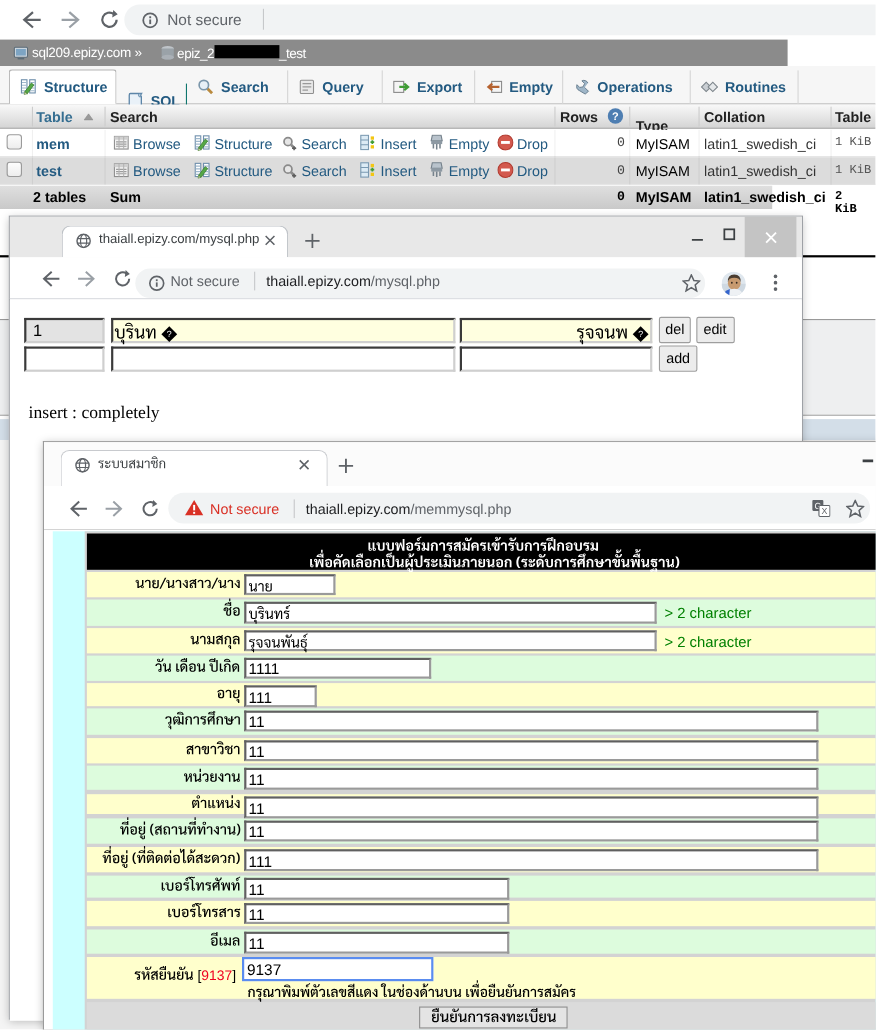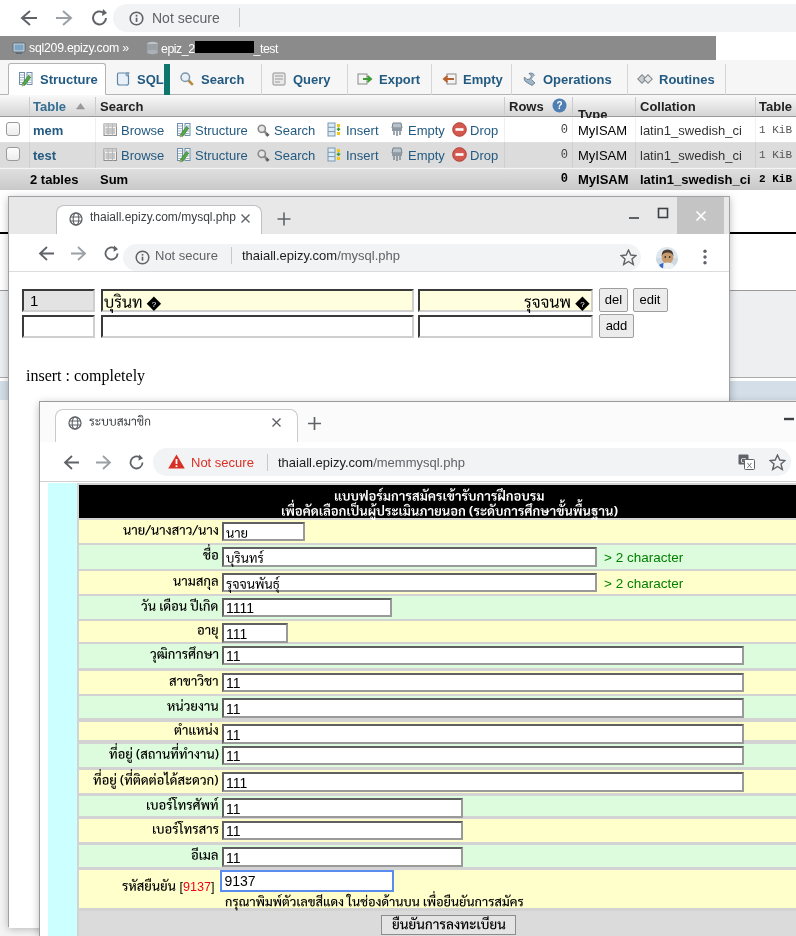--- a/index.html
+++ b/index.html
@@ -47,21 +47,21 @@
           <rect x="1.5" y="1.5" width="5" height="12" fill="#fff" stroke="#6f8fac"></rect>
           <path d="M2 4 H6 M2 6.5 H6 M2 9 H6 M2 11.5 H6" stroke="#9fb8cc" stroke-width="1"></path>
           <rect x="9" y="1.5" width="5" height="12" fill="#fff" stroke="#6f8fac"></rect>
           <path d="M9.5 4 H13.5 M9.5 6.5 H13.5 M9.5 9 H13.5 M9.5 11.5 H13.5" stroke="#9fb8cc" stroke-width="1"></path>
           <path d="M4.5 12.5 L10.5 4.5 L12.8 6.2 L6.8 14.2 Z" fill="#55a846" stroke="#3a7d2e" stroke-width=".7"></path>
           <path d="M4.5 12.5 L6.8 14.2 L4 15 Z" fill="#e8d9a8" stroke="#3a7d2e" stroke-width=".5"></path>
         </svg>
       </div>
 <div class="abs" style="left:31px;top:8px;font-size:13px;font-weight:bold;color:#235a81">Structure</div>
 </div>
-<div class="abs" style="left:106px;top:4px;width:64px;height:32px;border-right:6px solid #0f766e;text-align:center;">
+<div class="abs" style="left:106px;top:16px;width:64px;height:32px;border-right:1px solid #0f766e;text-align:center;">
 <div class="abs" style="left:9px;top:7px">
         <svg width="16" height="16">
           <path d="M3.5 2 H13.5 Q12 3.5 13.5 5 V13 Q12.8 14.5 11 14 H4.5 Q2.5 14 2.5 12 V3.5 Q2.5 2 3.5 2 Z" fill="#e9f1f8" stroke="#5c85a8" stroke-width="1.2"></path>
           <path d="M13.5 2 Q12 3.5 13.5 5 H11.5 Q10.2 3.5 11.5 2 Z" fill="#b9cfe0" stroke="#5c85a8" stroke-width=".8"></path>
         </svg>
       </div>
 <div class="abs" style="left:31px;top:8px;font-size:13px;font-weight:bold;color:#235a81">SQL</div>
 </div>
 <div class="abs" style="left:170px;top:4px;width:92px;height:32px;border-right:1px solid #d5d5d5;">
 <div class="abs" style="left:9px;top:7px">
@@ -251,21 +251,21 @@
     <div class="abs" style="left:578px;top:5px;color:#000">MyISAM</div>
     <div class="abs" style="left:640px;top:5px;color:#333">latin1_swedish_ci</div>
     <div class="abs" style="left:759px;top:6px;color:#555;font-family:'Liberation Mono',monospace;font-size:11px">1 KiB</div>
     <div class="abs" style="left:29px;top:0;width:1px;height:25px;background:rgba(0,0,0,0.06)"></div>
     <div class="abs" style="left:95px;top:0;width:1px;height:25px;background:rgba(0,0,0,0.06)"></div>
     <div class="abs" style="left:504px;top:0;width:1px;height:25px;background:rgba(0,0,0,0.06)"></div>
     <div class="abs" style="left:572px;top:0;width:1px;height:25px;background:rgba(0,0,0,0.06)"></div>
     <div class="abs" style="left:635px;top:0;width:1px;height:25px;background:rgba(0,0,0,0.06)"></div>
     <div class="abs" style="left:755px;top:0;width:1px;height:25px;background:rgba(0,0,0,0.06)"></div>
   </div>
-<div class="abs" style="left:0;top:168px;width:796px;height:22px;background:linear-gradient(#dfdfdf,#c9c9c9);border-top:1px solid #f5f5f5;font-size:13px;font-weight:bold;color:#000">
+<div class="abs" style="left:0;top:168px;width:702px;height:22px;background:linear-gradient(#dfdfdf,#c9c9c9);border-top:1px solid #f5f5f5;font-size:13px;font-weight:bold;color:#000">
 <div class="abs" style="left:30px;top:3px">2 tables</div>
 <div class="abs" style="left:100px;top:3px">Sum</div>
 <div class="abs" style="left:540px;top:3px;width:28px;text-align:right;font-family:'Liberation Mono',monospace;font-size:12px">0</div>
 <div class="abs" style="left:578px;top:3px">MyISAM</div>
 <div class="abs" style="left:640px;top:3px">latin1_swedish_ci</div>
 <div class="abs" style="left:759px;top:4px;font-family:'Liberation Mono',monospace;font-size:11px">2 KiB</div>
 </div>
 <div class="abs" style="left:0;top:232px;width:796px;height:2px;background:#000"></div>
 <div class="abs" style="left:0;top:290px;width:796px;height:88px;background:#eeeff0;border-top:1px solid #999;border-bottom:1px solid #aaa"></div>
 <div class="abs" style="left:0;top:381px;width:796px;height:19px;background:#d3dee8"></div>

